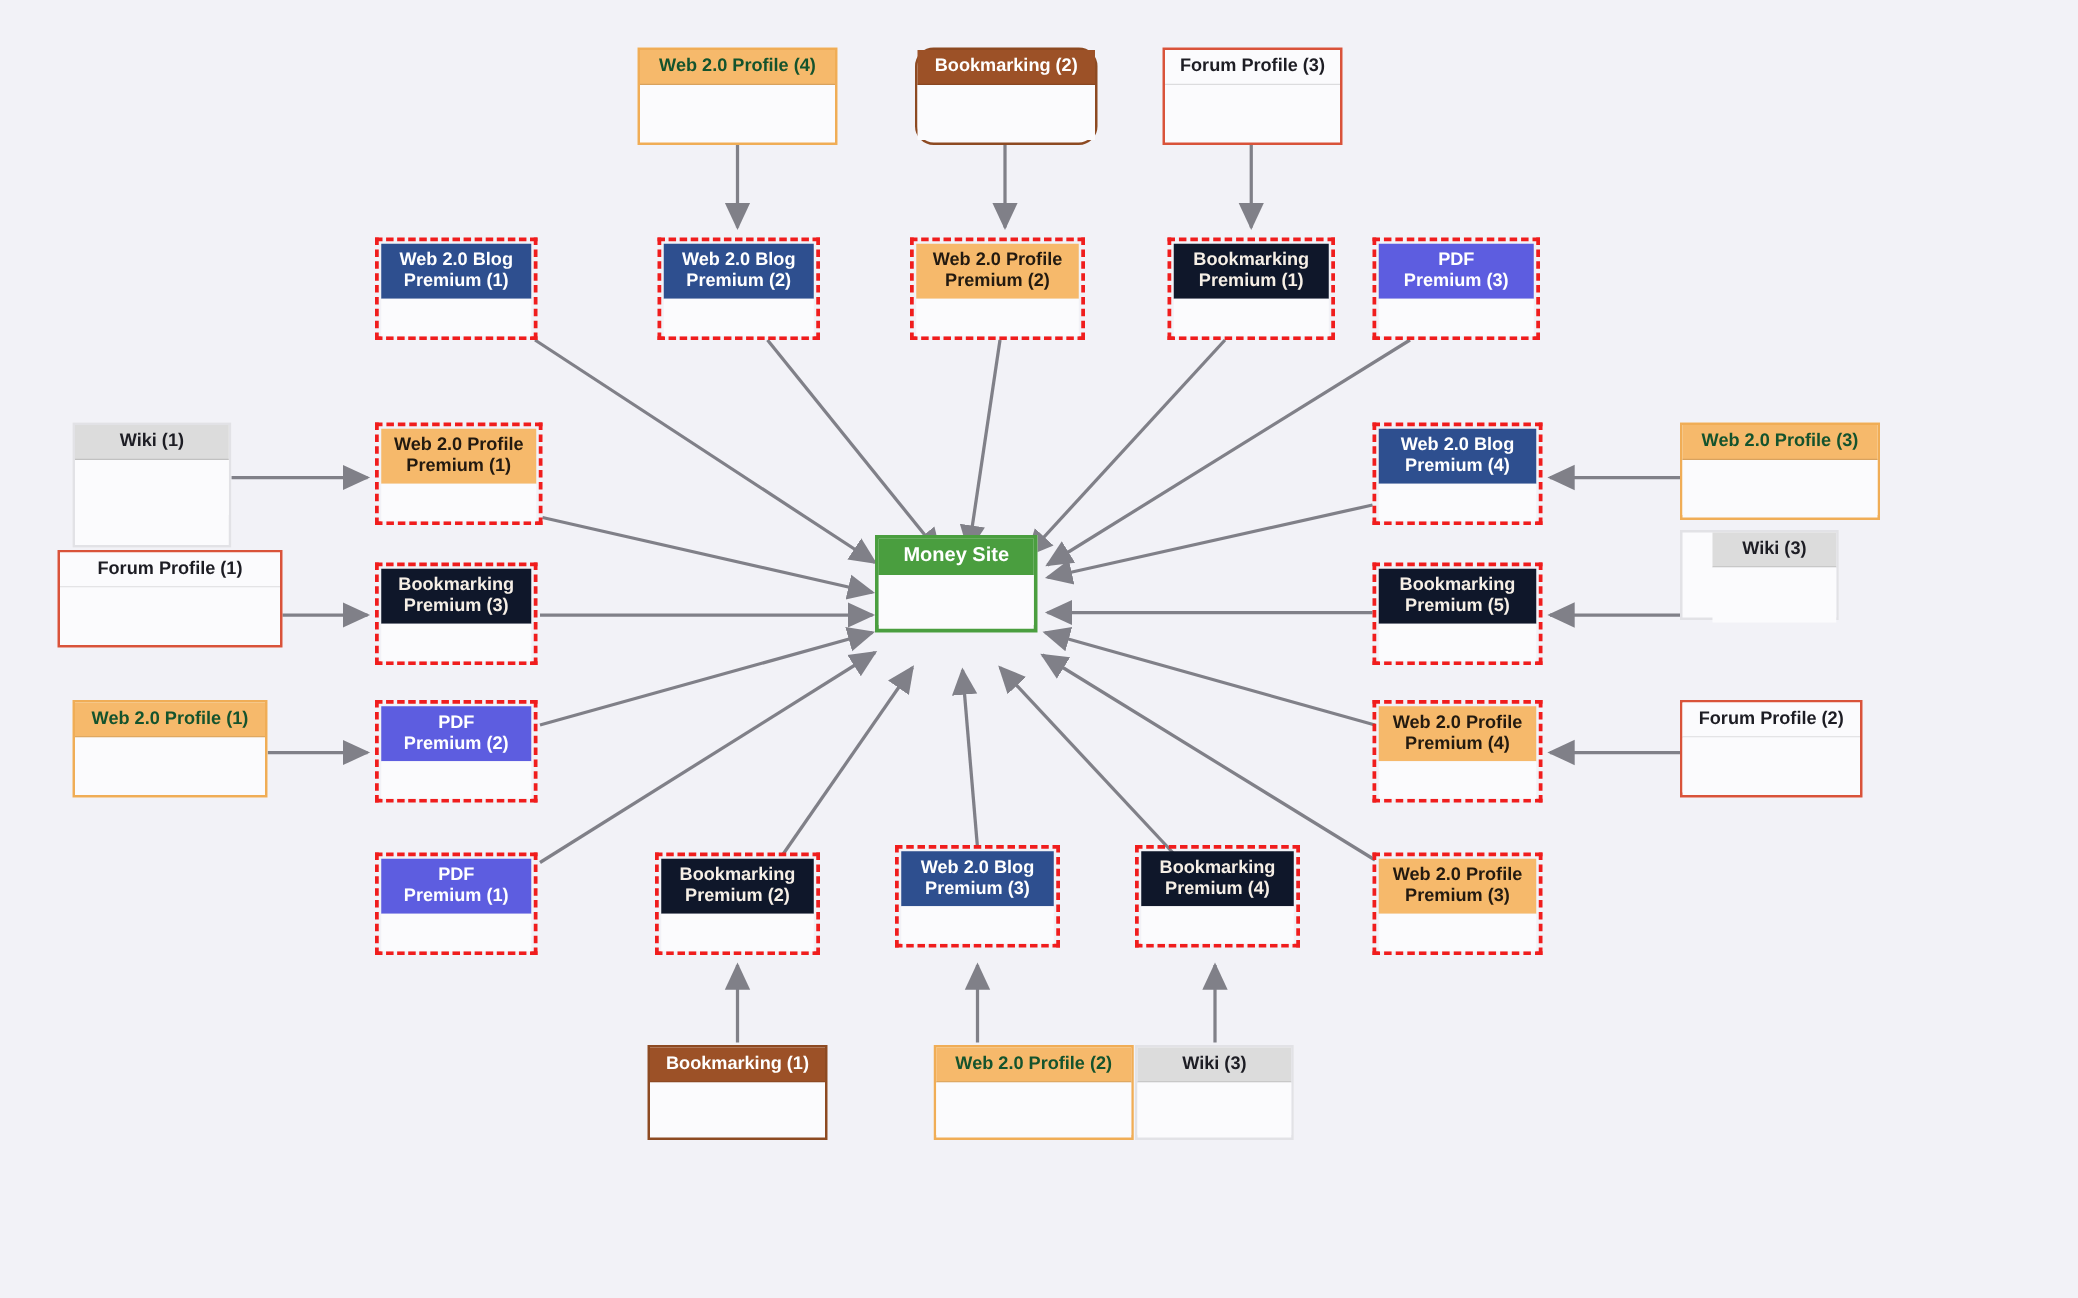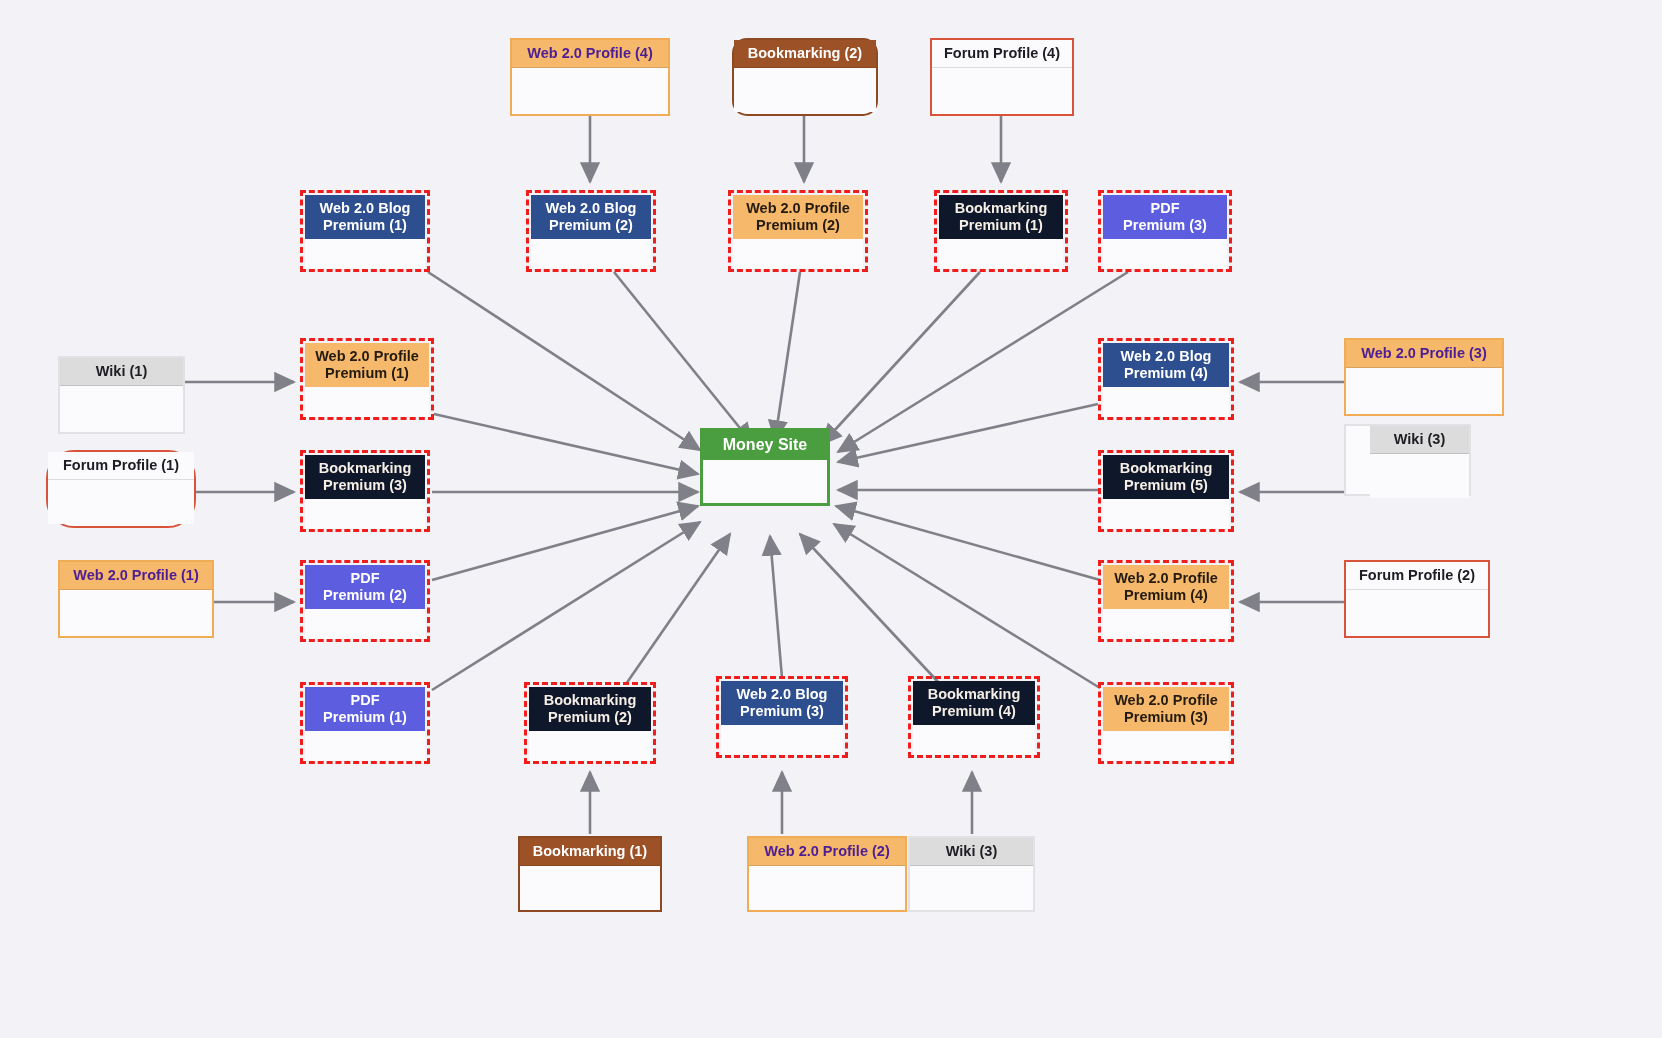--- a/index.html
+++ b/index.html
@@ -20,21 +20,21 @@
     text-align:center;line-height:1.18;
     padding:5px 4px;
     white-space:pre-line;
   }
   .node .bd{box-sizing:border-box;background:#fbfbfd;}
 
   
   .plain{border:2px solid #ccc;background:#fbfbfd;}
   .plain .hd{border-bottom:1px solid rgba(0,0,0,.12);}
 
-  .t-web .hd{background:#f6b96b;color:#4c1d95;}
+  .t-web .hd{background:#f6b96b;color:#14532d;}
   .t-web{border-color:#f0ad56;}
   .t-book .hd{background:#9c5127;color:#fff;}
   .t-book{border-color:#8d4a22;}
   .t-forum .hd{background:#fbfbfd;color:#1d1d24;}
   .t-forum{border-color:#d9533a;}
   .t-wiki .hd{background:#dcdcdc;color:#1d1d24;}
   .t-wiki{border-color:#e2e2e6;}
 
   
   .prem{border:3px dashed #f01d1d;background:transparent;padding:2px;}
@@ -101,21 +101,21 @@
     <div class="hd">Web 2.0 Profile (4)</div>
     <div class="bd" style="height:44px;"></div>
   </div>
 
   <div class="node plain t-book" style="left:732px;top:38px;width:146px;height:78px;border-radius:15px;">
     <div class="hd">Bookmarking (2)</div>
     <div class="bd" style="height:44px;"></div>
   </div>
 
   <div class="node plain t-forum" style="left:930px;top:38px;width:144px;height:78px;">
-    <div class="hd">Forum Profile (4)</div>
+    <div class="hd">Forum Profile (3)</div>
     <div class="bd" style="height:44px;"></div>
   </div>
 
   <div class="node prem p-blog" style="left:300px;top:190px;width:130px;height:82px;">
     <div class="hd">Web 2.0 Blog
 Premium (1)</div>
     <div class="bd" style="height:30px;"></div>
   </div>
 
   <div class="node prem p-blog" style="left:526px;top:190px;width:130px;height:82px;">
@@ -135,32 +135,32 @@
 Premium (1)</div>
     <div class="bd" style="height:30px;"></div>
   </div>
 
   <div class="node prem p-pdf" style="left:1098px;top:190px;width:134px;height:82px;">
     <div class="hd">PDF
 Premium (3)</div>
     <div class="bd" style="height:30px;"></div>
   </div>
 
-  <div class="node plain t-wiki" style="left:58px;top:356px;width:127px;height:78px;">
+  <div class="node plain t-wiki" style="left:58px;top:338px;width:127px;height:100px;">
     <div class="hd">Wiki (1)</div>
     <div class="bd" style="height:44px;"></div>
   </div>
 
   <div class="node prem p-web" style="left:300px;top:338px;width:134px;height:82px;">
     <div class="hd">Web 2.0 Profile
 Premium (1)</div>
     <div class="bd" style="height:30px;"></div>
   </div>
 
-  <div class="node plain t-forum" style="left:46px;top:450px;width:150px;height:78px;border-radius:28px;">
+  <div class="node plain t-forum" style="left:46px;top:440px;width:180px;height:78px;">
     <div class="hd">Forum Profile (1)</div>
     <div class="bd" style="height:44px;"></div>
   </div>
 
   <div class="node prem p-book" style="left:300px;top:450px;width:130px;height:82px;">
     <div class="hd">Bookmarking
 Premium (3)</div>
     <div class="bd" style="height:30px;"></div>
   </div>
 

